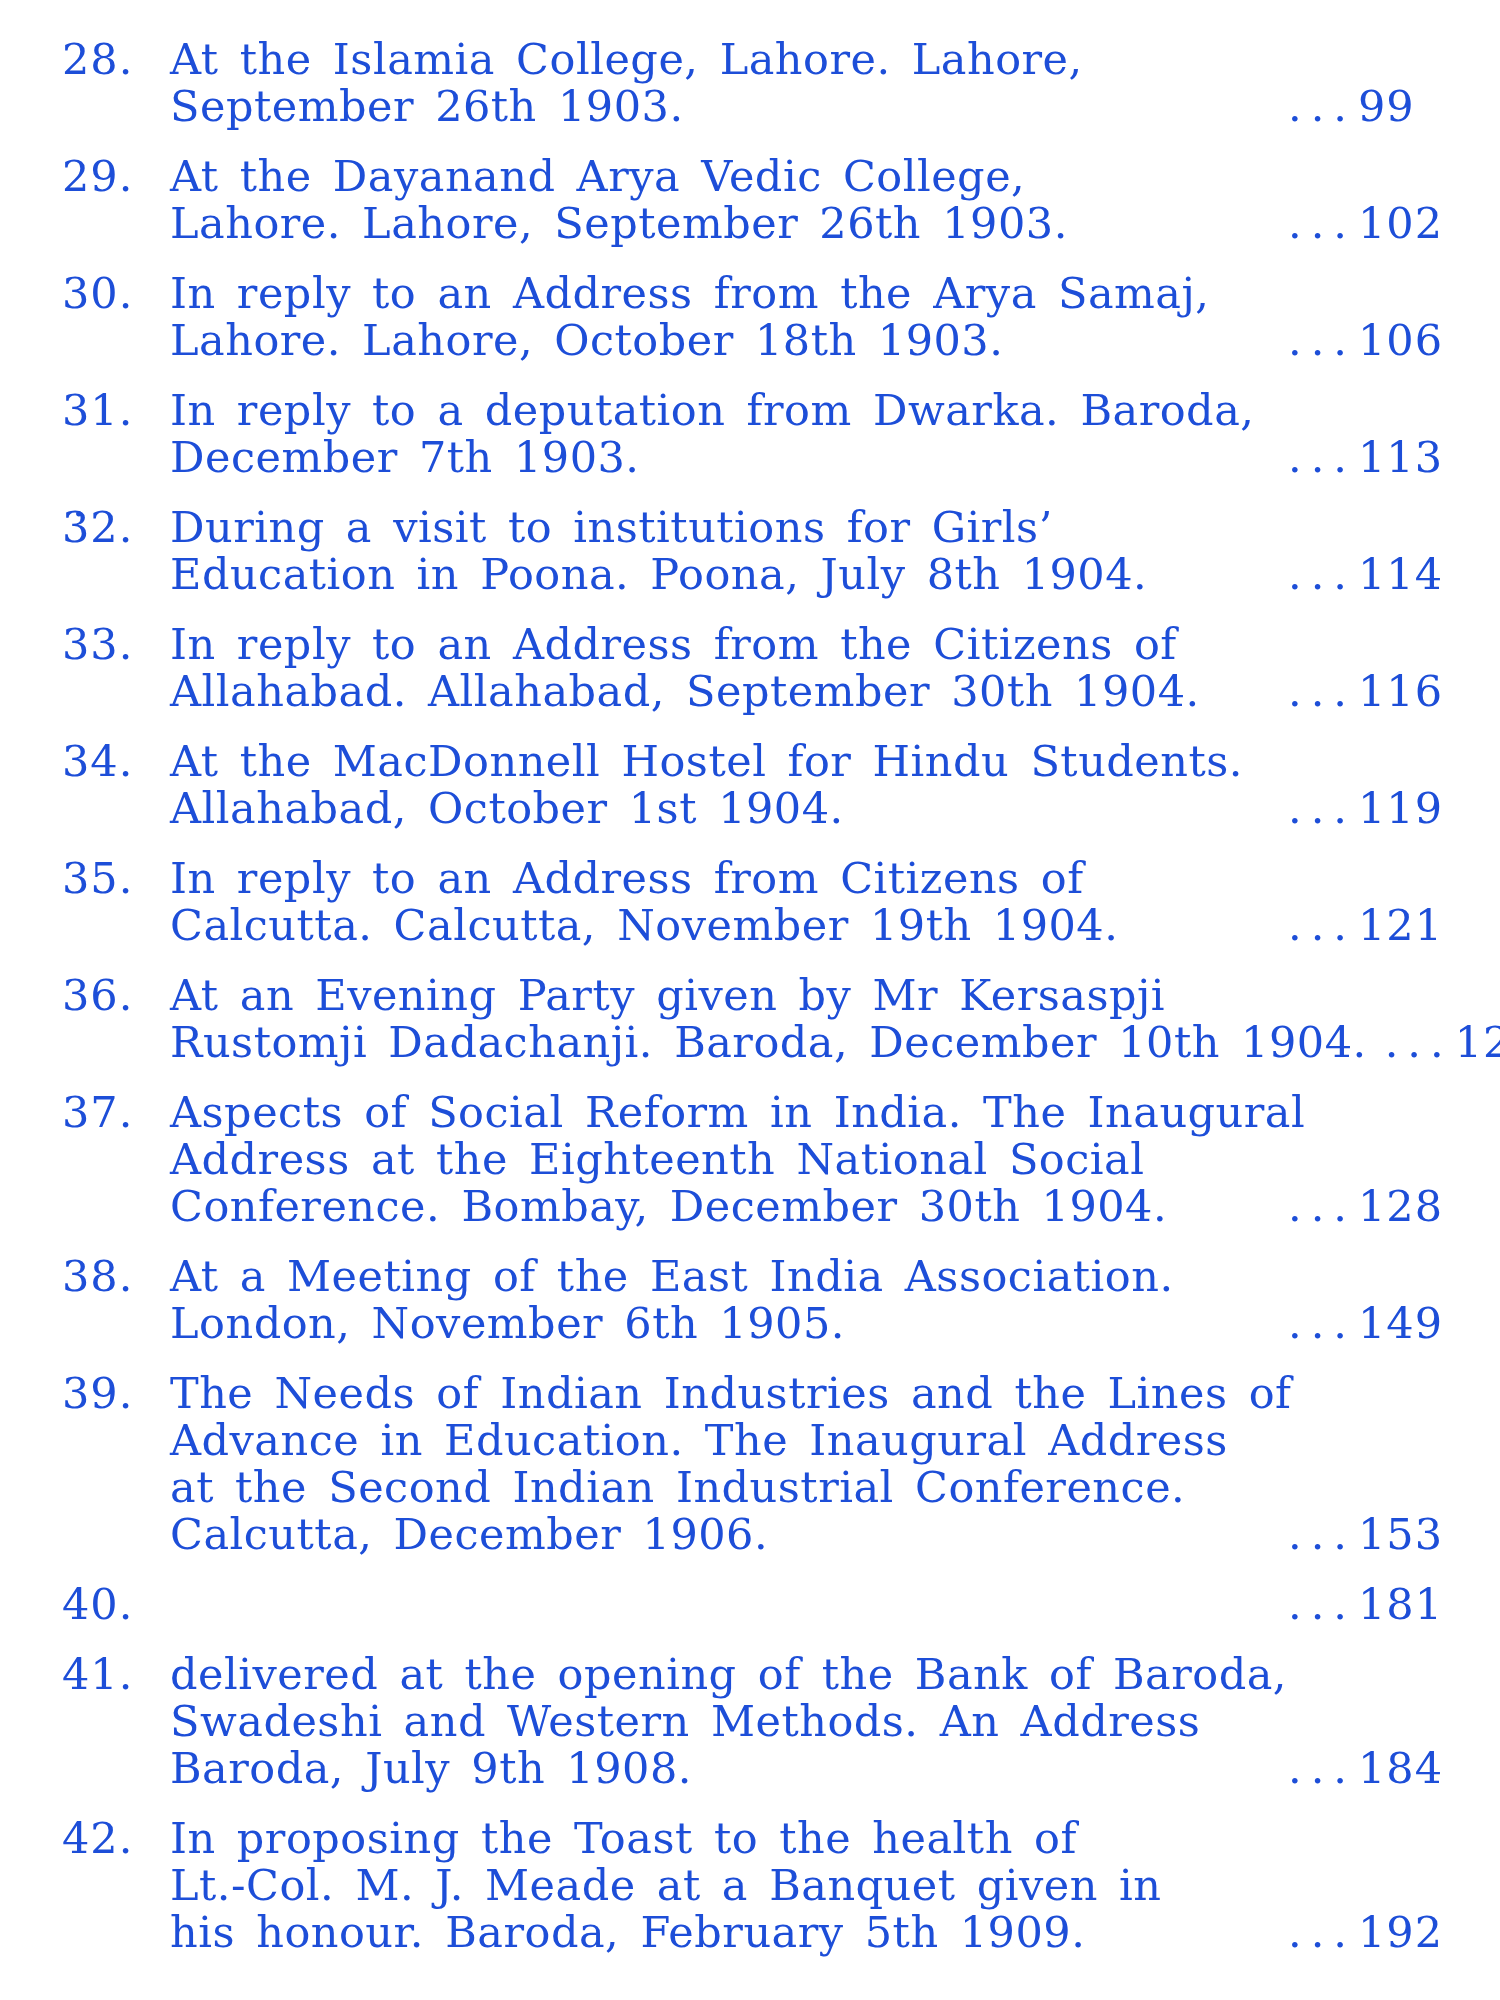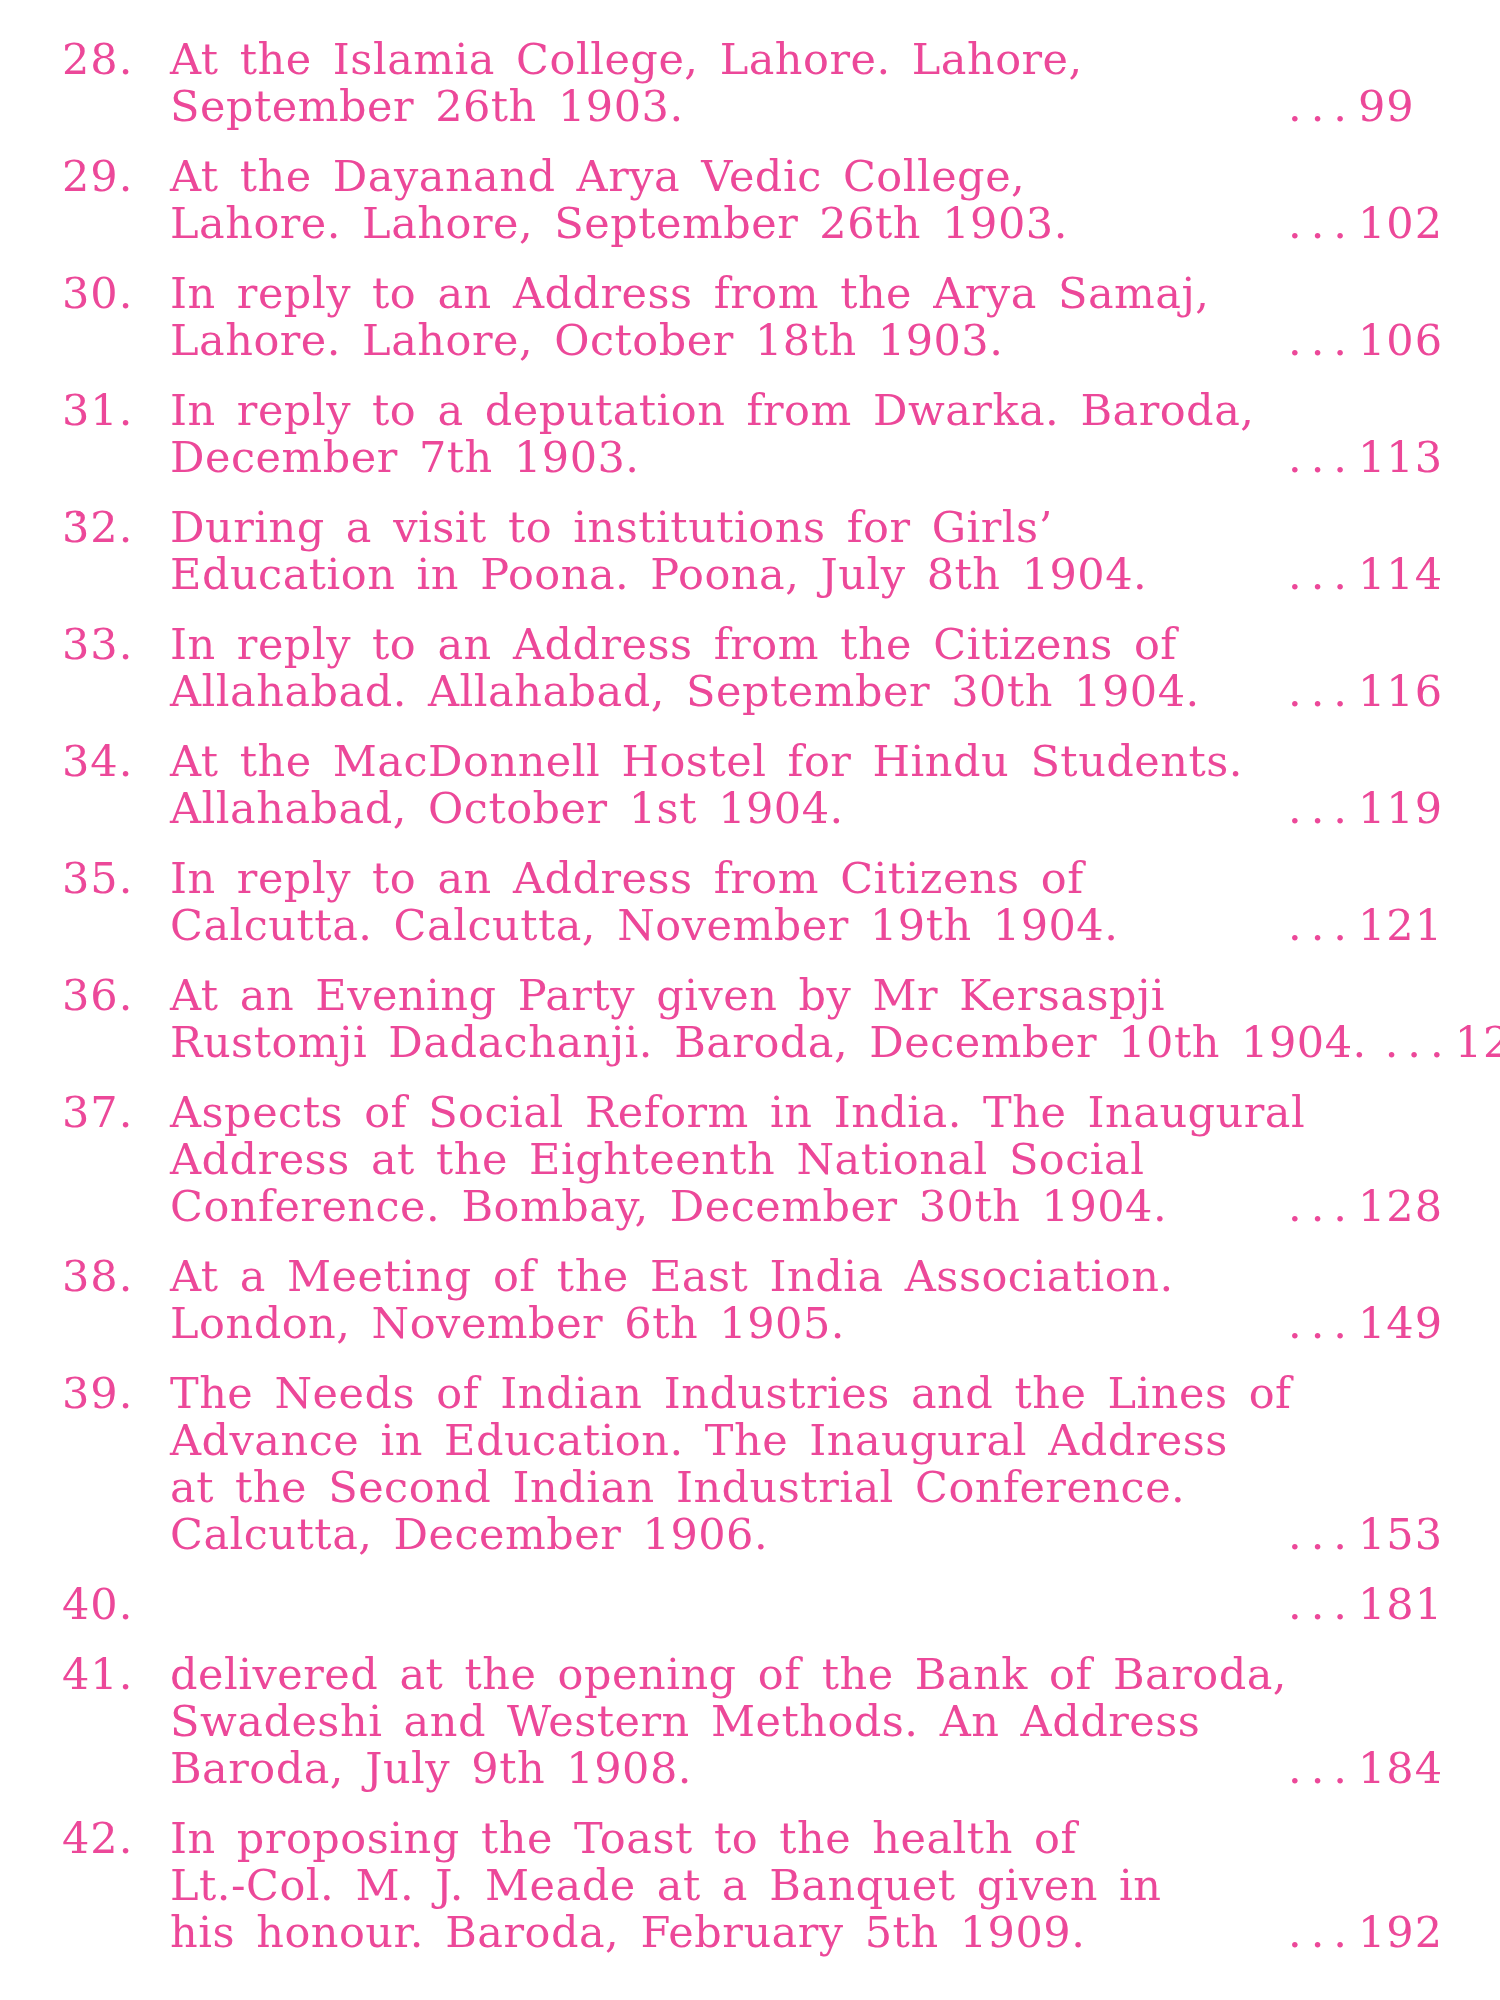--- a/index.html
+++ b/index.html
@@ -6,21 +6,21 @@
     margin: 0;
     padding: 0;
     background: #ffffff;
   }
   .page {
     position: relative;
     box-sizing: border-box;
     width: 1500px;
     height: 2000px;
     background: #ffffff;
-    color: #ec4899;
+    color: #1d4ed8;
     font-family: "DejaVu Serif", "Liberation Serif", serif;
     padding: 36px 54px 14px 62px;
     overflow: hidden;
   }
   .toc-list {
     display: block;
   }
   .entry {
     display: flex;
     align-items: flex-start;

